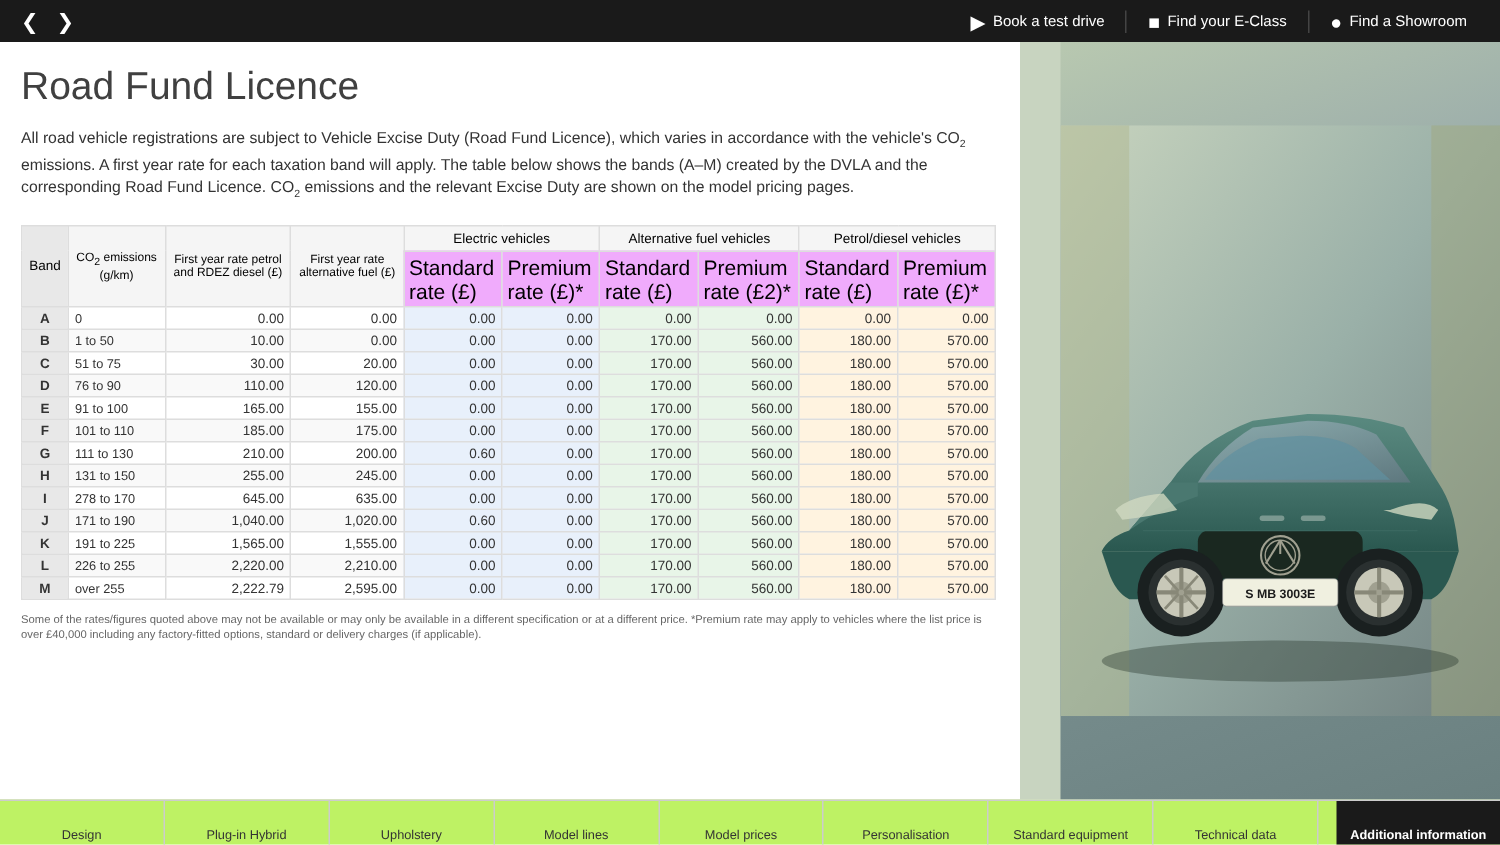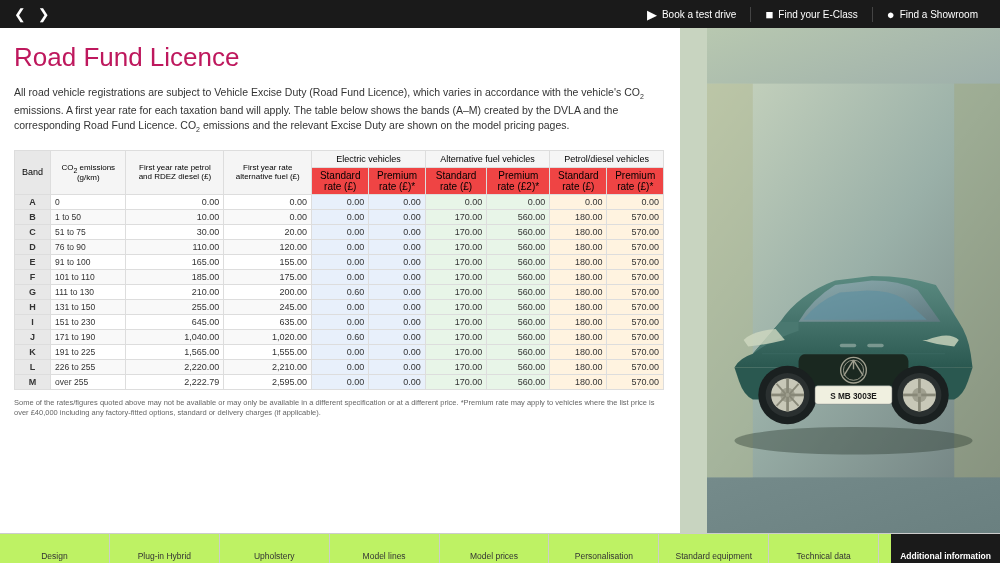--- a/index.html
+++ b/index.html
@@ -16,30 +16,30 @@
     .nav-action-item:first-child { border-left: none; }
     .nav-icon { font-size: 13px; }
 
     
     .main-content { display: flex; padding: 0; height: 505px; }
 
     
     .left-content { flex: 1; padding: 14px 16px 8px 14px; overflow-y: auto; }
 
     
-    .page-title { font-size: 26px; font-weight: 300; color: #be185d; margin-bottom: 12px; }
+    .page-title { font-size: 26px; font-weight: 300; color: #404040; margin-bottom: 12px; }
 
     
     .intro-text { font-size: 10.5px; color: #333; line-height: 1.5; margin-bottom: 14px; max-width: 660px; }
 
     
     .table-wrapper { overflow-x: auto; }
     table { border-collapse: collapse; font-size: 9px; width: 100%; }
     table thead tr:first-child th { background: #f5f5f5; text-align: center; border: 1px solid #ddd; padding: 3px 4px; font-weight: normal; }
-    table thead tr:nth-child(2) th { background: #ef4444; text-align: center; border: 1px solid #ddd; padding: 2px 3px; font-weight: normal; font-size: 10px; }
+    table thead tr:nth-child(2) th { background: #f0abfc; text-align: left; border: 1px solid #ddd; padding: 2px 3px; font-weight: normal; font-size: 14px; }
     table tbody tr:nth-child(even) { background: #f9f9f9; }
     table tbody td { border: 1px solid #ddd; padding: 2px 4px; text-align: center; color: #333; }
     table tbody td.band-col { background: #e8e8e8; font-weight: bold; text-align: center; }
     table tbody td.co2-col { text-align: left; font-size: 8.5px; }
     table tbody td.rate-col { text-align: right; }
     .col-group-electric { background: #e8f0fb; }
     .col-group-alt { background: #e8f5e8; }
     .col-group-petrol { background: #fff3e0; }
 
     .footnote { font-size: 7.5px; color: #666; margin-top: 8px; line-height: 1.4; max-width: 660px; }
@@ -199,21 +199,21 @@
     <td class="rate-col">245.00</td>
     <td class="rate-col col-group-electric">0.00</td>
     <td class="rate-col col-group-electric">0.00</td>
     <td class="rate-col col-group-alt">170.00</td>
     <td class="rate-col col-group-alt">560.00</td>
     <td class="rate-col col-group-petrol">180.00</td>
     <td class="rate-col col-group-petrol">570.00</td>
   </tr>
             <tr>
     <td class="band-col">I</td>
-    <td class="co2-col">151 to 230</td>
+    <td class="co2-col">278 to 170</td>
     <td class="rate-col">645.00</td>
     <td class="rate-col">635.00</td>
     <td class="rate-col col-group-electric">0.00</td>
     <td class="rate-col col-group-electric">0.00</td>
     <td class="rate-col col-group-alt">170.00</td>
     <td class="rate-col col-group-alt">560.00</td>
     <td class="rate-col col-group-petrol">180.00</td>
     <td class="rate-col col-group-petrol">570.00</td>
   </tr>
             <tr>

